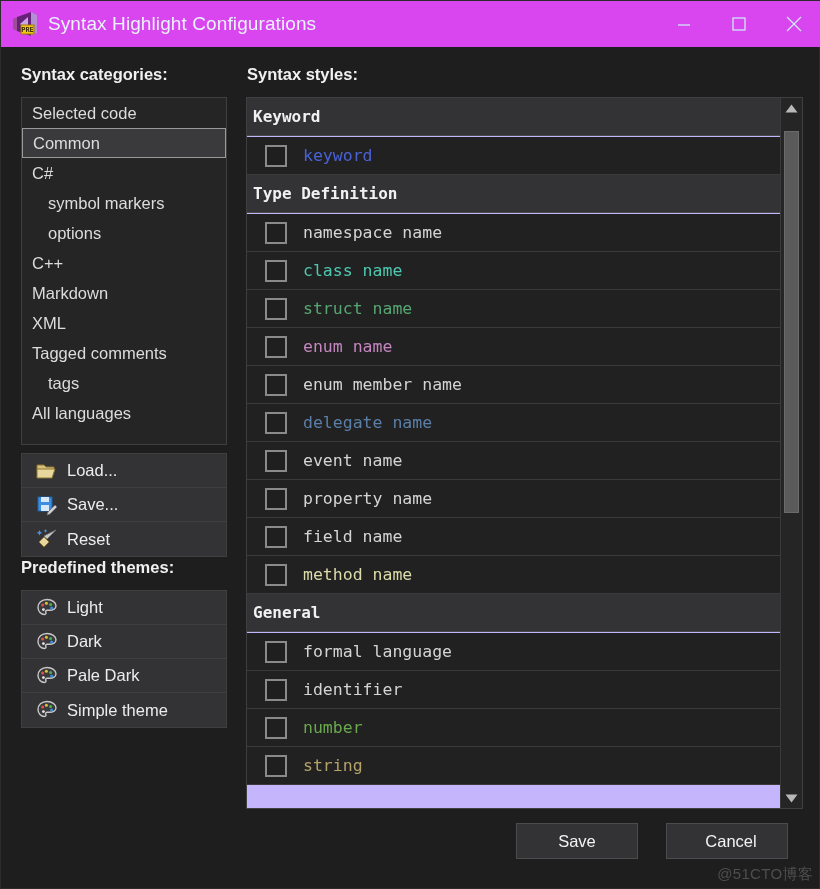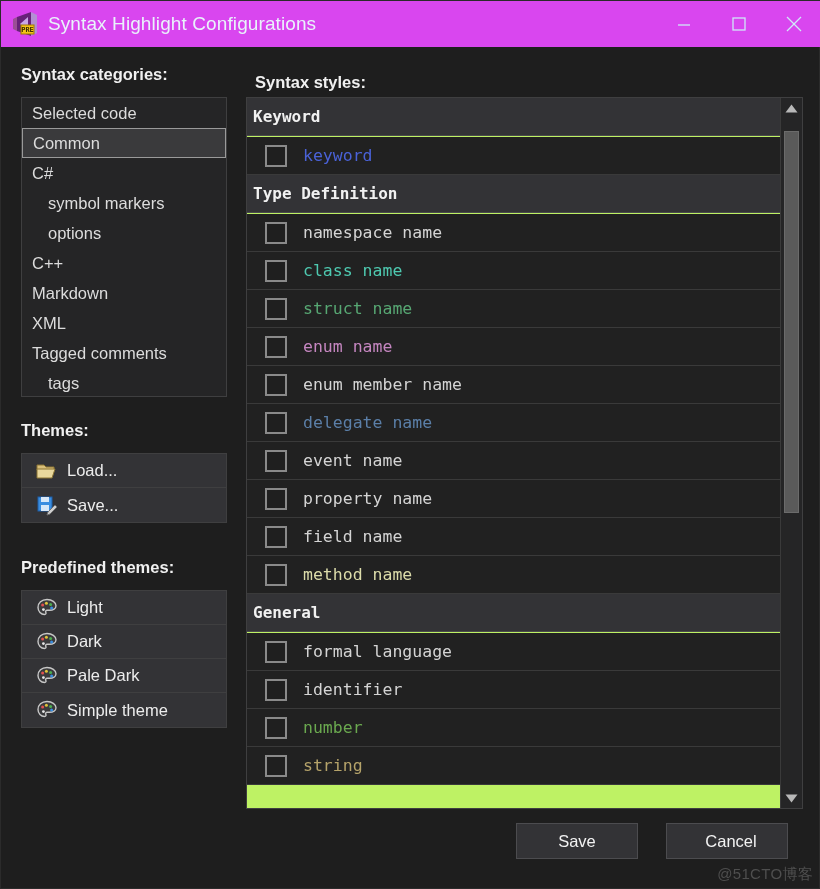--- a/index.html
+++ b/index.html
@@ -45,28 +45,28 @@
   .win-btn svg { display:block; }
 
   
   .sec-label {
     position: absolute;
     color: #f0f0f0;
     font-size: 16.5px;
     font-weight: bold;
   }
   #lbl-categories { left: 20px; top: 64px; }
-  #lbl-styles     { left: 254px; top: 64px; margin-top: 8px; }
+  #lbl-styles     { left: 246px; top: 64px; }
   #lbl-themes     { left: 20px; top: 420px; }
   #lbl-predef     { left: 20px; top: 557px; }
 
   
   .categories {
     position: absolute; left: 20px; top: 96px;
-    width: 206px; height: 300px;
+    width: 206px; height: 348px;
     background: #252526;
     border: 1px solid #3f3f40;
     overflow: hidden;
   }
   .cat-item {
     height: 30px; line-height: 30px;
     padding-left: 10px;
     color: #dcdcdc;
     font-size: 16.5px;
     white-space: nowrap;
@@ -105,21 +105,21 @@
     flex: none;
     display: flex; align-items: center; justify-content: center;
   }
   .listbtn .glyph svg { display: block; }
 
   
   .styles-panel {
     position: absolute; left: 245px; top: 96px;
     width: 557px; height: 712px;
     border: 1px solid #3f3f40;
-    background: #bef264;
+    background: #c4b5fd;
     overflow: hidden;
   }
   .styles-scroll {
     position: absolute; left: 0; top: 0;
     width: 533px; height: 710px;
     overflow: hidden;
   }
   .grp-header {
     background: #333336;
     color: #f1f1f1;
@@ -261,20 +261,32 @@
         <span class="glyph">
           <svg width="22" height="22" viewBox="0 0 22 22">
             <rect x="2" y="3" width="14" height="14" fill="#3b8ee0" stroke="#1e5fa8" stroke-width="1"></rect>
             <rect x="5" y="3" width="8" height="5" fill="#d8e8f8"></rect>
             <rect x="5" y="11" width="8" height="6" fill="#d8e8f8"></rect>
             <path d="M12 18 l7-7 2 2 -7 7 -3 1 z" fill="#cfcfcf" stroke="#707070" stroke-width="1"></path>
           </svg>
         </span>
         <span>Save...</span>
       </div>
+      <div class="listbtn">
+        <span class="glyph">
+          <svg width="22" height="22" viewBox="0 0 22 22">
+            <path d="M20 2 l-9 9 -3 -3 z" fill="#c9c9c9" stroke="#777" stroke-width="0.8"></path>
+            <path d="M8 9 l5 5 -5 5 -5 -5 z" fill="#e8d79c" stroke="#8c7532" stroke-width="1"></path>
+            <path d="M3 14 l5 5" stroke="#8c7532" stroke-width="1"></path>
+            <path d="M3.5 2 l.9 1.9 1.9 .9 -1.9 .9 -.9 1.9 -.9 -1.9 -1.9 -.9 1.9 -.9 z" fill="#4f8fe0"></path>
+            <path d="M9.5 1 l.6 1.3 1.3 .6 -1.3 .6 -.6 1.3 -.6 -1.3 -1.3 -.6 1.3 -.6 z" fill="#4f8fe0"></path>
+          </svg>
+        </span>
+        <span>Reset</span>
+      </div>
     </div>
 
   <div class="btn-list" id="predef-list">
       <div class="listbtn">
         <span class="glyph">
           <svg width="22" height="22" viewBox="0 0 22 22">
             <path d="M11 2.5 C5.5 2.5 2 6 2 10.5 C2 14.5 5 17.5 8.5 17.5 C10 17.5 10.3 16.3 9.8 15.4 C9.2 14.3 10 13.3 11.2 13.3 h2.5 C17 13.3 20 11.6 20 8.8 C20 5.2 16 2.5 11 2.5 Z" fill="#3a3a3c" stroke="#c8c8c8" stroke-width="1.4"></path>
             <circle cx="6.6" cy="8" r="1.5" fill="#e05050"></circle>
             <circle cx="10.4" cy="6.2" r="1.5" fill="#e0c23a"></circle>
             <circle cx="14.6" cy="7.4" r="1.5" fill="#4caf50"></circle>

